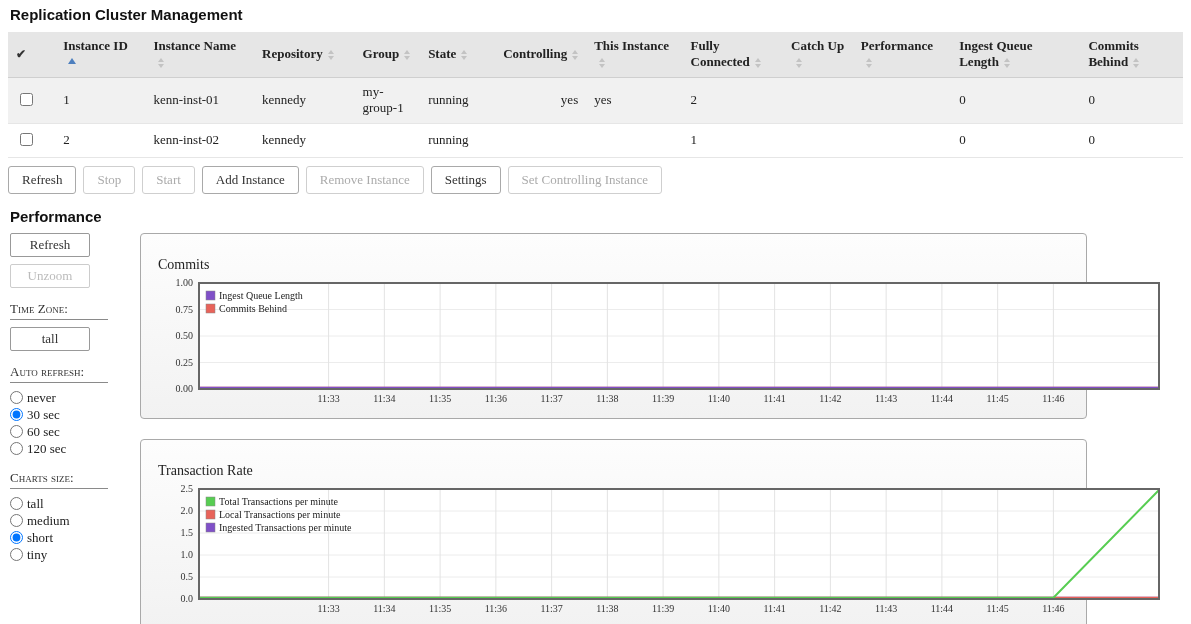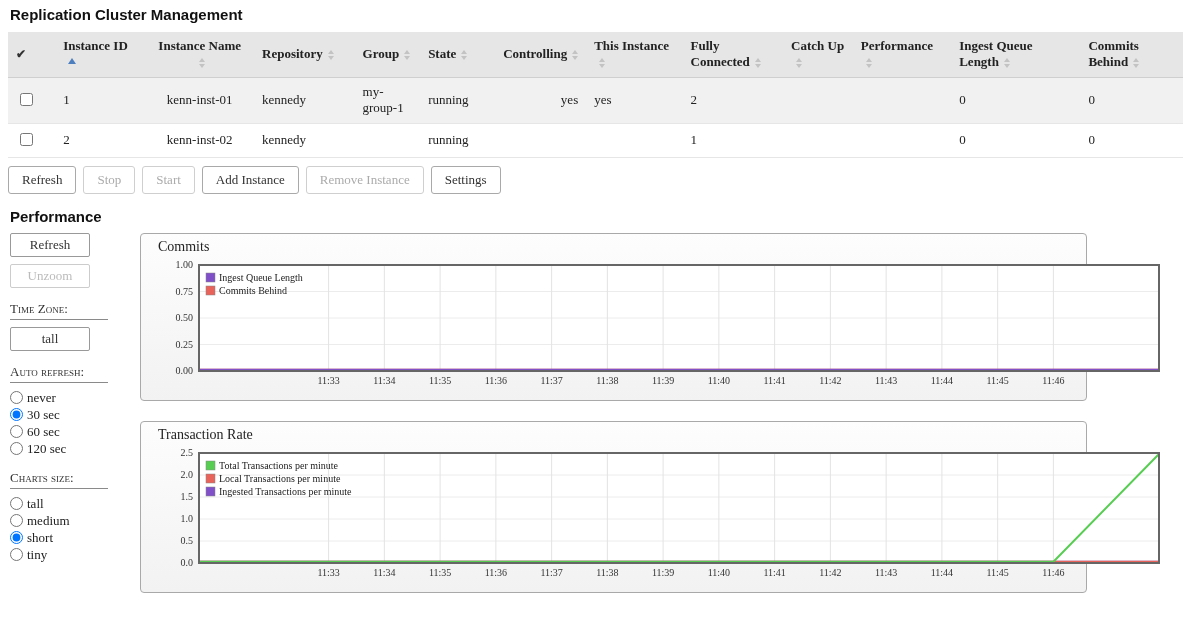--- a/index.html
+++ b/index.html
@@ -38,21 +38,21 @@
     padding: 6px 8px;
     vertical-align: middle;
     border-bottom: 1px solid #e6e6e6;
     line-height: 1.3;
     overflow-wrap: break-word;
   }
   table.cluster tbody tr:nth-child(odd) { background: #f1f1f1; }
   table.cluster tbody tr:nth-child(even) { background: #ffffff; }
   th.col-check, td.col-check { width: 46px; padding-left: 14px; }
   table.cluster th:nth-child(2),  table.cluster td:nth-child(2)  { width: 88px; }
-  table.cluster th:nth-child(3),  table.cluster td:nth-child(3)  { width: 106px; text-align: center; }
+  table.cluster th:nth-child(3),  table.cluster td:nth-child(3)  { width: 106px; }
   table.cluster th:nth-child(4),  table.cluster td:nth-child(4)  { width: 98px; }
   table.cluster th:nth-child(5),  table.cluster td:nth-child(5)  { width: 64px; }
   table.cluster th:nth-child(6),  table.cluster td:nth-child(6)  { width: 64px; }
   table.cluster th:nth-child(7),  table.cluster td:nth-child(7)  { width: 98px; text-align: right; }
   table.cluster th:nth-child(8),  table.cluster td:nth-child(8)  { width: 94px; }
   table.cluster th:nth-child(9),  table.cluster td:nth-child(9)  { width: 98px; }
   table.cluster th:nth-child(10), table.cluster td:nth-child(10) { width: 68px; }
   table.cluster th:nth-child(11), table.cluster td:nth-child(11) { width: 96px; }
   table.cluster th:nth-child(12), table.cluster td:nth-child(12) { width: 126px; }
   table.cluster th:nth-child(13), table.cluster td:nth-child(13) { width: 100px; }
@@ -106,21 +106,21 @@
     border-bottom: 1px solid #8a8a8a;
     padding-bottom: 2px;
     margin: 13px 0 7px 0;
   }
   .radio-row { display:block; font-size:13px; margin:1px 0; cursor:pointer; }
   .radio-row input { margin:0 4px 0 0; vertical-align:-2px; }
   .charts-col { flex:1; margin-left:12px; display:flex; flex-direction:column; gap:20px; }
   .chart-box {
     border:1px solid #a9a9a9; border-radius:4px;
     background: linear-gradient(#fdfdfd, #f2f2f2);
-    padding: 3px 12px 7px 12px;
+    padding: 21px 12px 7px 12px;
     width: 947px;
   }
   .chart-title { font-size:14px; color:#222; margin:2px 0 4px 5px; }
   .tick-label  { font: 10px "Liberation Serif", serif; fill:#333; }
   .legend-label{ font: 10px "Liberation Serif", serif; fill:#222; }
 </style>
 </head>
 <body>
 
 <h1 class="page-title">Replication Cluster Management</h1>
@@ -210,20 +210,21 @@
     </tbody>
 </table>
 
 <div class="toolbar">
     <button class="btn">Refresh</button>
     <button class="btn disabled" disabled="">Stop</button>
     <button class="btn disabled" disabled="">Start</button>
     <button class="btn">Add Instance</button>
     <button class="btn disabled" disabled="">Remove Instance</button>
     <button class="btn">Settings</button>
+    <button class="btn disabled" disabled="">Set Controlling Instance</button>
   </div>
 
 <h2 class="perf-title">Performance</h2>
 
 <div class="perf-row">
   <div class="perf-sidebar">
     <button class="side-btn">Refresh</button>
     <button class="side-btn disabled" disabled="">Unzoom</button>
     <div class="side-label">Time Zone:</div>
     <button class="side-btn">tall</button>

